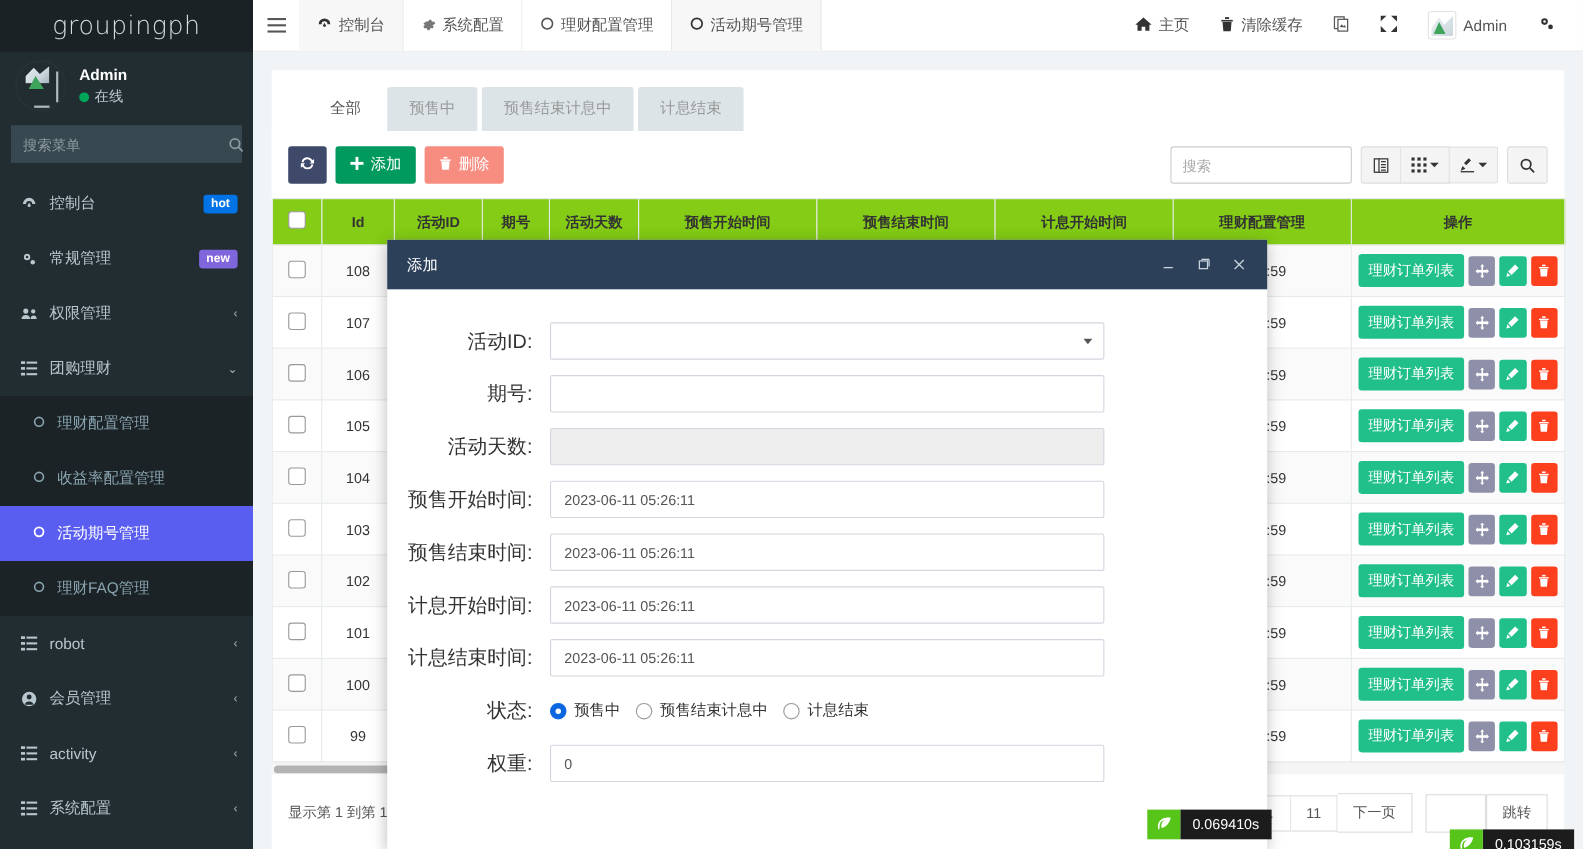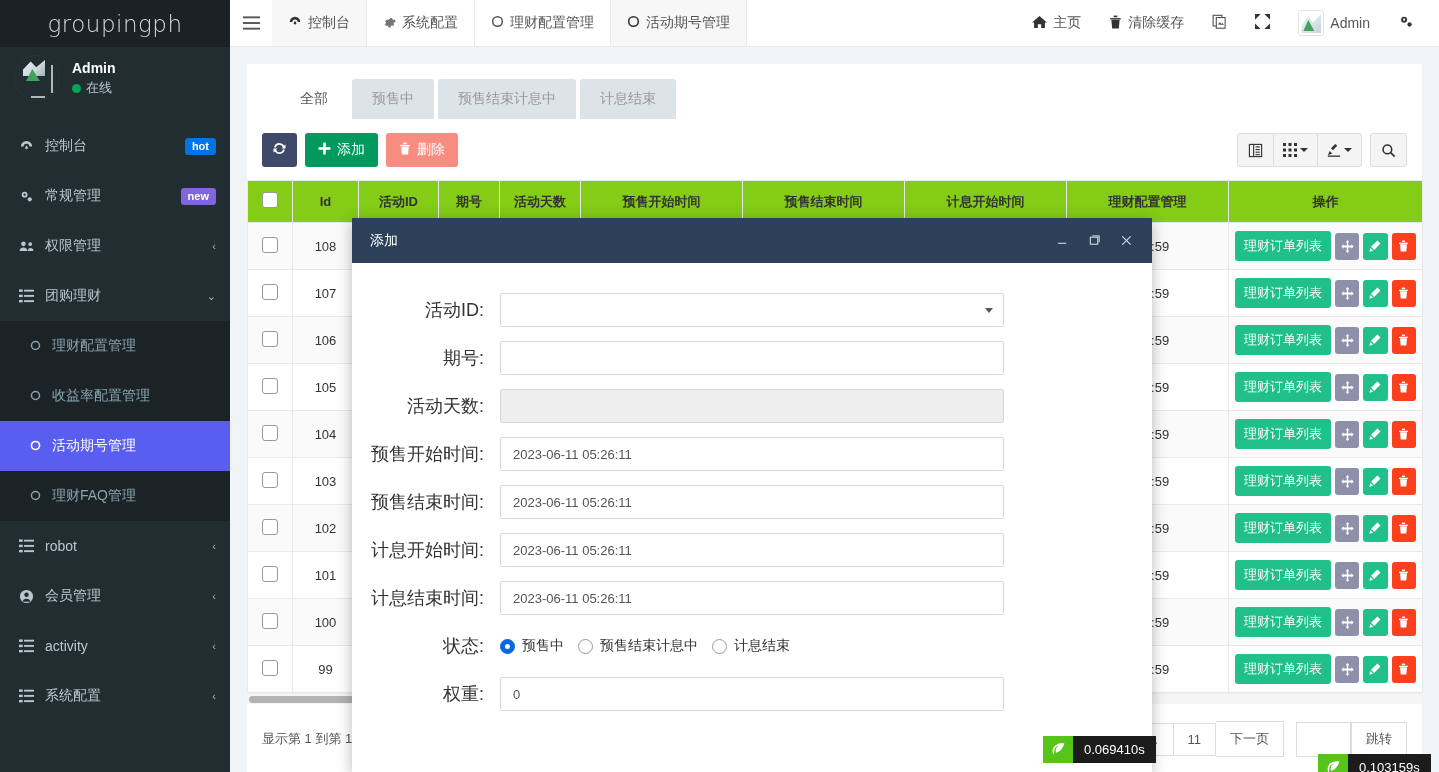--- a/index.html
+++ b/index.html
@@ -321,20 +321,29 @@
     </div>
     <div class="user-info">
       <div class="user-name">Admin</div>
       <div class="user-status">
         <span class="dot-online"></span>
         <span>在线</span>
       </div>
     </div>
   </div>
 
+  <div class="search-box">
+    <input type="text" placeholder="搜索菜单" style="">
+    <div class="sb-btn">
+      <svg width="15" height="15" viewBox="0 0 16 16" fill="none" stroke="currentColor" stroke-width="1.7">
+        <circle cx="7" cy="7" r="4.6"></circle>
+          <line x1="10.4" y1="10.4" x2="14.5" y2="14.5"></line>
+      </svg>
+    </div>
+  </div>
 
   <div class="menu">
 
     <div class="menu-item">
       <span class="mi-icon">
         <svg width="15" height="15" viewBox="0 0 16 16" fill="currentColor">
             <path d="M8 2a6 6 0 00-6 6h3a3 3 0 013-3 3 3 0 013 3h3a6 6 0 00-6-6zm0 4.6L6.2 9.8 8 11l1.8-1.2z"></path>
           </svg>
       </span>
       <span class="mi-label">控制台</span>
@@ -604,20 +613,21 @@
           <svg width="12" height="13" viewBox="0 0 14 15" fill="#fff">
               <rect x="1.4" y="3.3" width="11.2" height="1.6"></rect>
               <rect x="5" y="0.6" width="4" height="1.8"></rect>
               <path d="M2.6 5.4h8.8l-.8 9H3.4z"></path>
             </svg>
         </span>
         <span>删除</span>
       </button>
 
       <div class="tb-right">
+        <input class="tb-search" type="text" placeholder="搜索" style="">
         <div class="btn-group">
           <div class="btn-icon">
             <svg width="15" height="15" viewBox="0 0 16 16" fill="none" stroke="#333" stroke-width="1.2">
                 <rect x="1.5" y="1.5" width="13" height="13"></rect>
                 <line x1="6" y1="1.5" x2="6" y2="14.5"></line>
                 <line x1="8" y1="4.2" x2="12.6" y2="4.2"></line>
                 <line x1="8" y1="7" x2="12.6" y2="7"></line>
                 <line x1="8" y1="9.8" x2="12.6" y2="9.8"></line>
                 <line x1="8" y1="12.4" x2="12.6" y2="12.4"></line>
               </svg>

